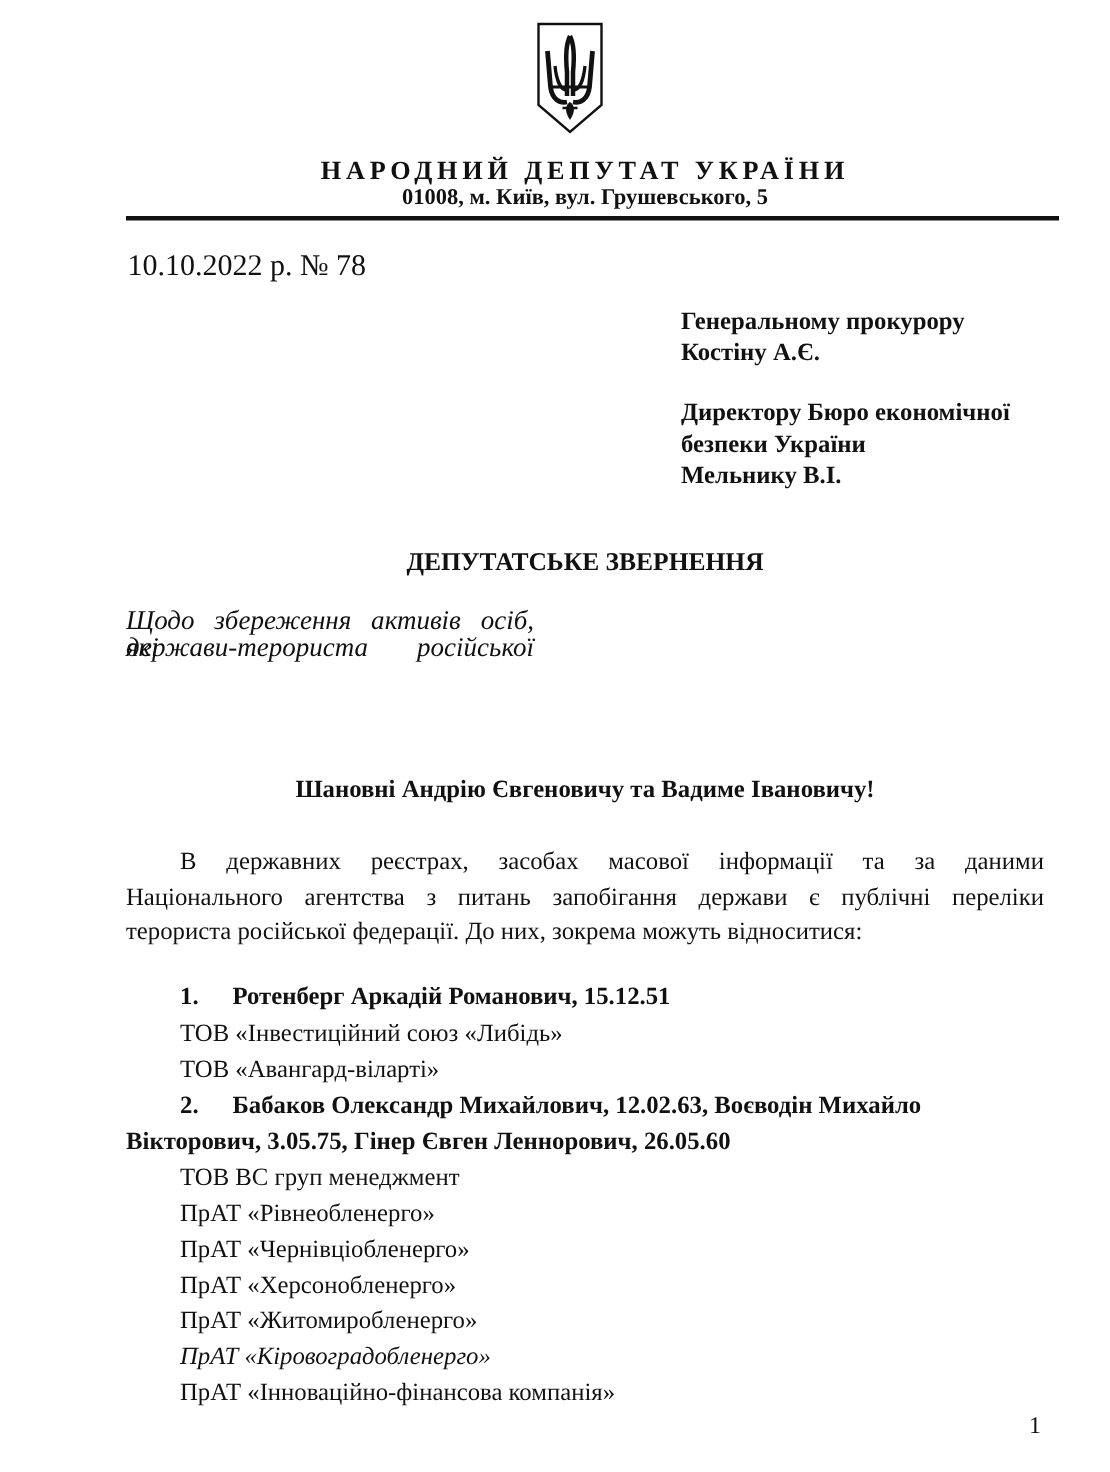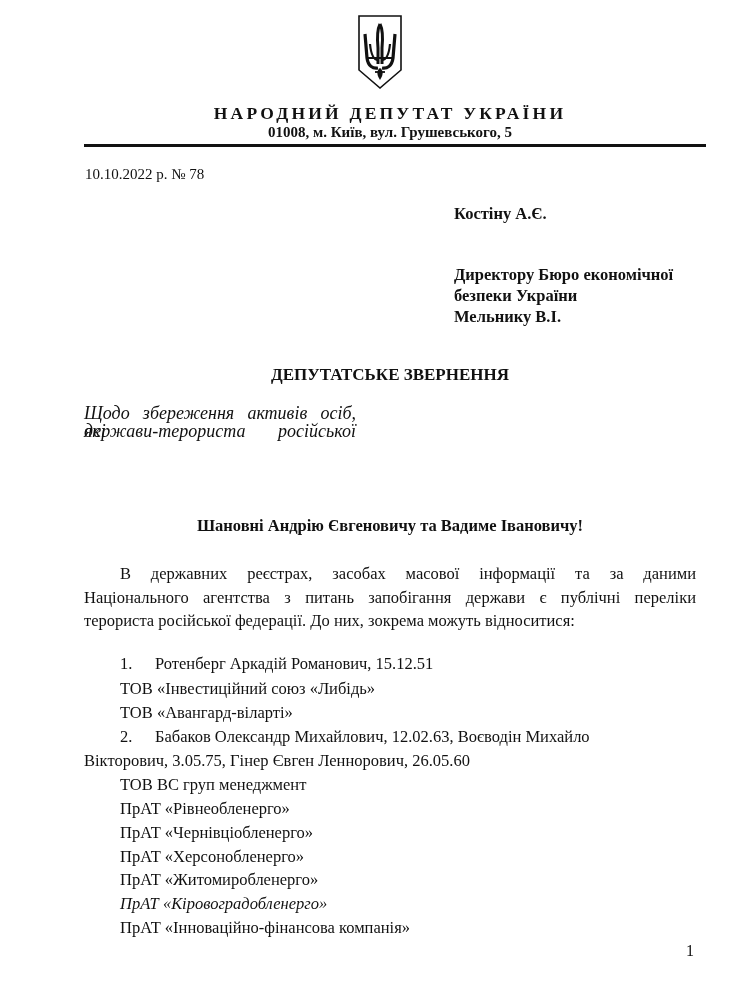--- a/index.html
+++ b/index.html
@@ -12,21 +12,21 @@
   .emblem { left: 357px; top: 14px; width: 46px; height: 76px; }
   .header-title {
     left: 0; width: 780px; top: 103px; text-align: center;
     font-weight: bold; font-size: 17.5px; letter-spacing: 3.2px; white-space: nowrap;
   }
   .header-address {
     left: 0; width: 780px; top: 124px; text-align: center;
     font-weight: bold; font-size: 15px; white-space: nowrap;
   }
   .header-rule { left: 84px; width: 622px; top: 144px; height: 3px; background: #111; }
-  .doc-date { left: 85px; top: 166px; font-size: 15px; white-space: nowrap; }
+  .doc-date { left: 85px; top: 166px; font-size: 20px; white-space: nowrap; }
   .addressee { left: 454px; font-weight: bold; font-size: 16.5px; line-height: 21px; white-space: nowrap; }
   .a1 { top: 203px; }
   .a2 { top: 264px; }
   .doc-title {
     left: 0; width: 780px; top: 365px; text-align: center;
     font-weight: bold; font-size: 17px; white-space: nowrap;
   }
   .subject {
     left: 84px; top: 404px; width: 272px; font-style: italic; font-size: 18px;
     line-height: 18px; text-align: justify;
@@ -35,21 +35,21 @@
   .subject .line.last { text-align-last: left; }
   .salutation {
     left: 0; width: 780px; top: 516px; text-align: center;
     font-weight: bold; font-size: 16.5px; white-space: nowrap;
   }
   .body-text { left: 84px; width: 612px; font-size: 16.5px; line-height: 23.5px; }
   .body-para { top: 562px; }
   .body-para .line { display: block; text-align: justify; text-align-last: justify; height: 23.5px; white-space: nowrap; }
   .body-para .line.first { padding-left: 36px; }
   .body-para .line.last { text-align-last: left; }
-  .list-head { font-weight: normal; font-size: 16.5px; white-space: nowrap; }
+  .list-head { font-weight: bold; font-size: 16.5px; white-space: nowrap; }
   .list-num { display: inline-block; width: 35px; }
   .list-line { font-size: 16.5px; white-space: nowrap; text-align: right; }
   .indent { left: 120px; }
   .page-number { left: 686px; top: 942px; font-size: 16px; }
 </style>
 </head>
 <body>
 
 <div class="abs emblem">
   <svg width="46" height="76" viewBox="0 0 46 76">
@@ -64,20 +64,21 @@
   </svg>
 </div>
 
 <div class="abs header-title">НАРОДНИЙ  ДЕПУТАТ  УКРАЇНИ</div>
 <div class="abs header-address">01008,  м. Київ, вул. Грушевського, 5</div>
 <div class="abs header-rule"></div>
 
 <div class="abs doc-date">10.10.2022 р. № 78</div>
 
 <div class="abs addressee a1">
+  <div>Генеральному прокурору</div>
   <div>Костіну А.Є.</div>
 </div>
 <div class="abs addressee a2">
   <div>Директору Бюро економічної</div>
   <div>безпеки України</div>
   <div>Мельнику В.І.</div>
 </div>
 
 <div class="abs doc-title">ДЕПУТАТСЬКЕ ЗВЕРНЕННЯ</div>
 

